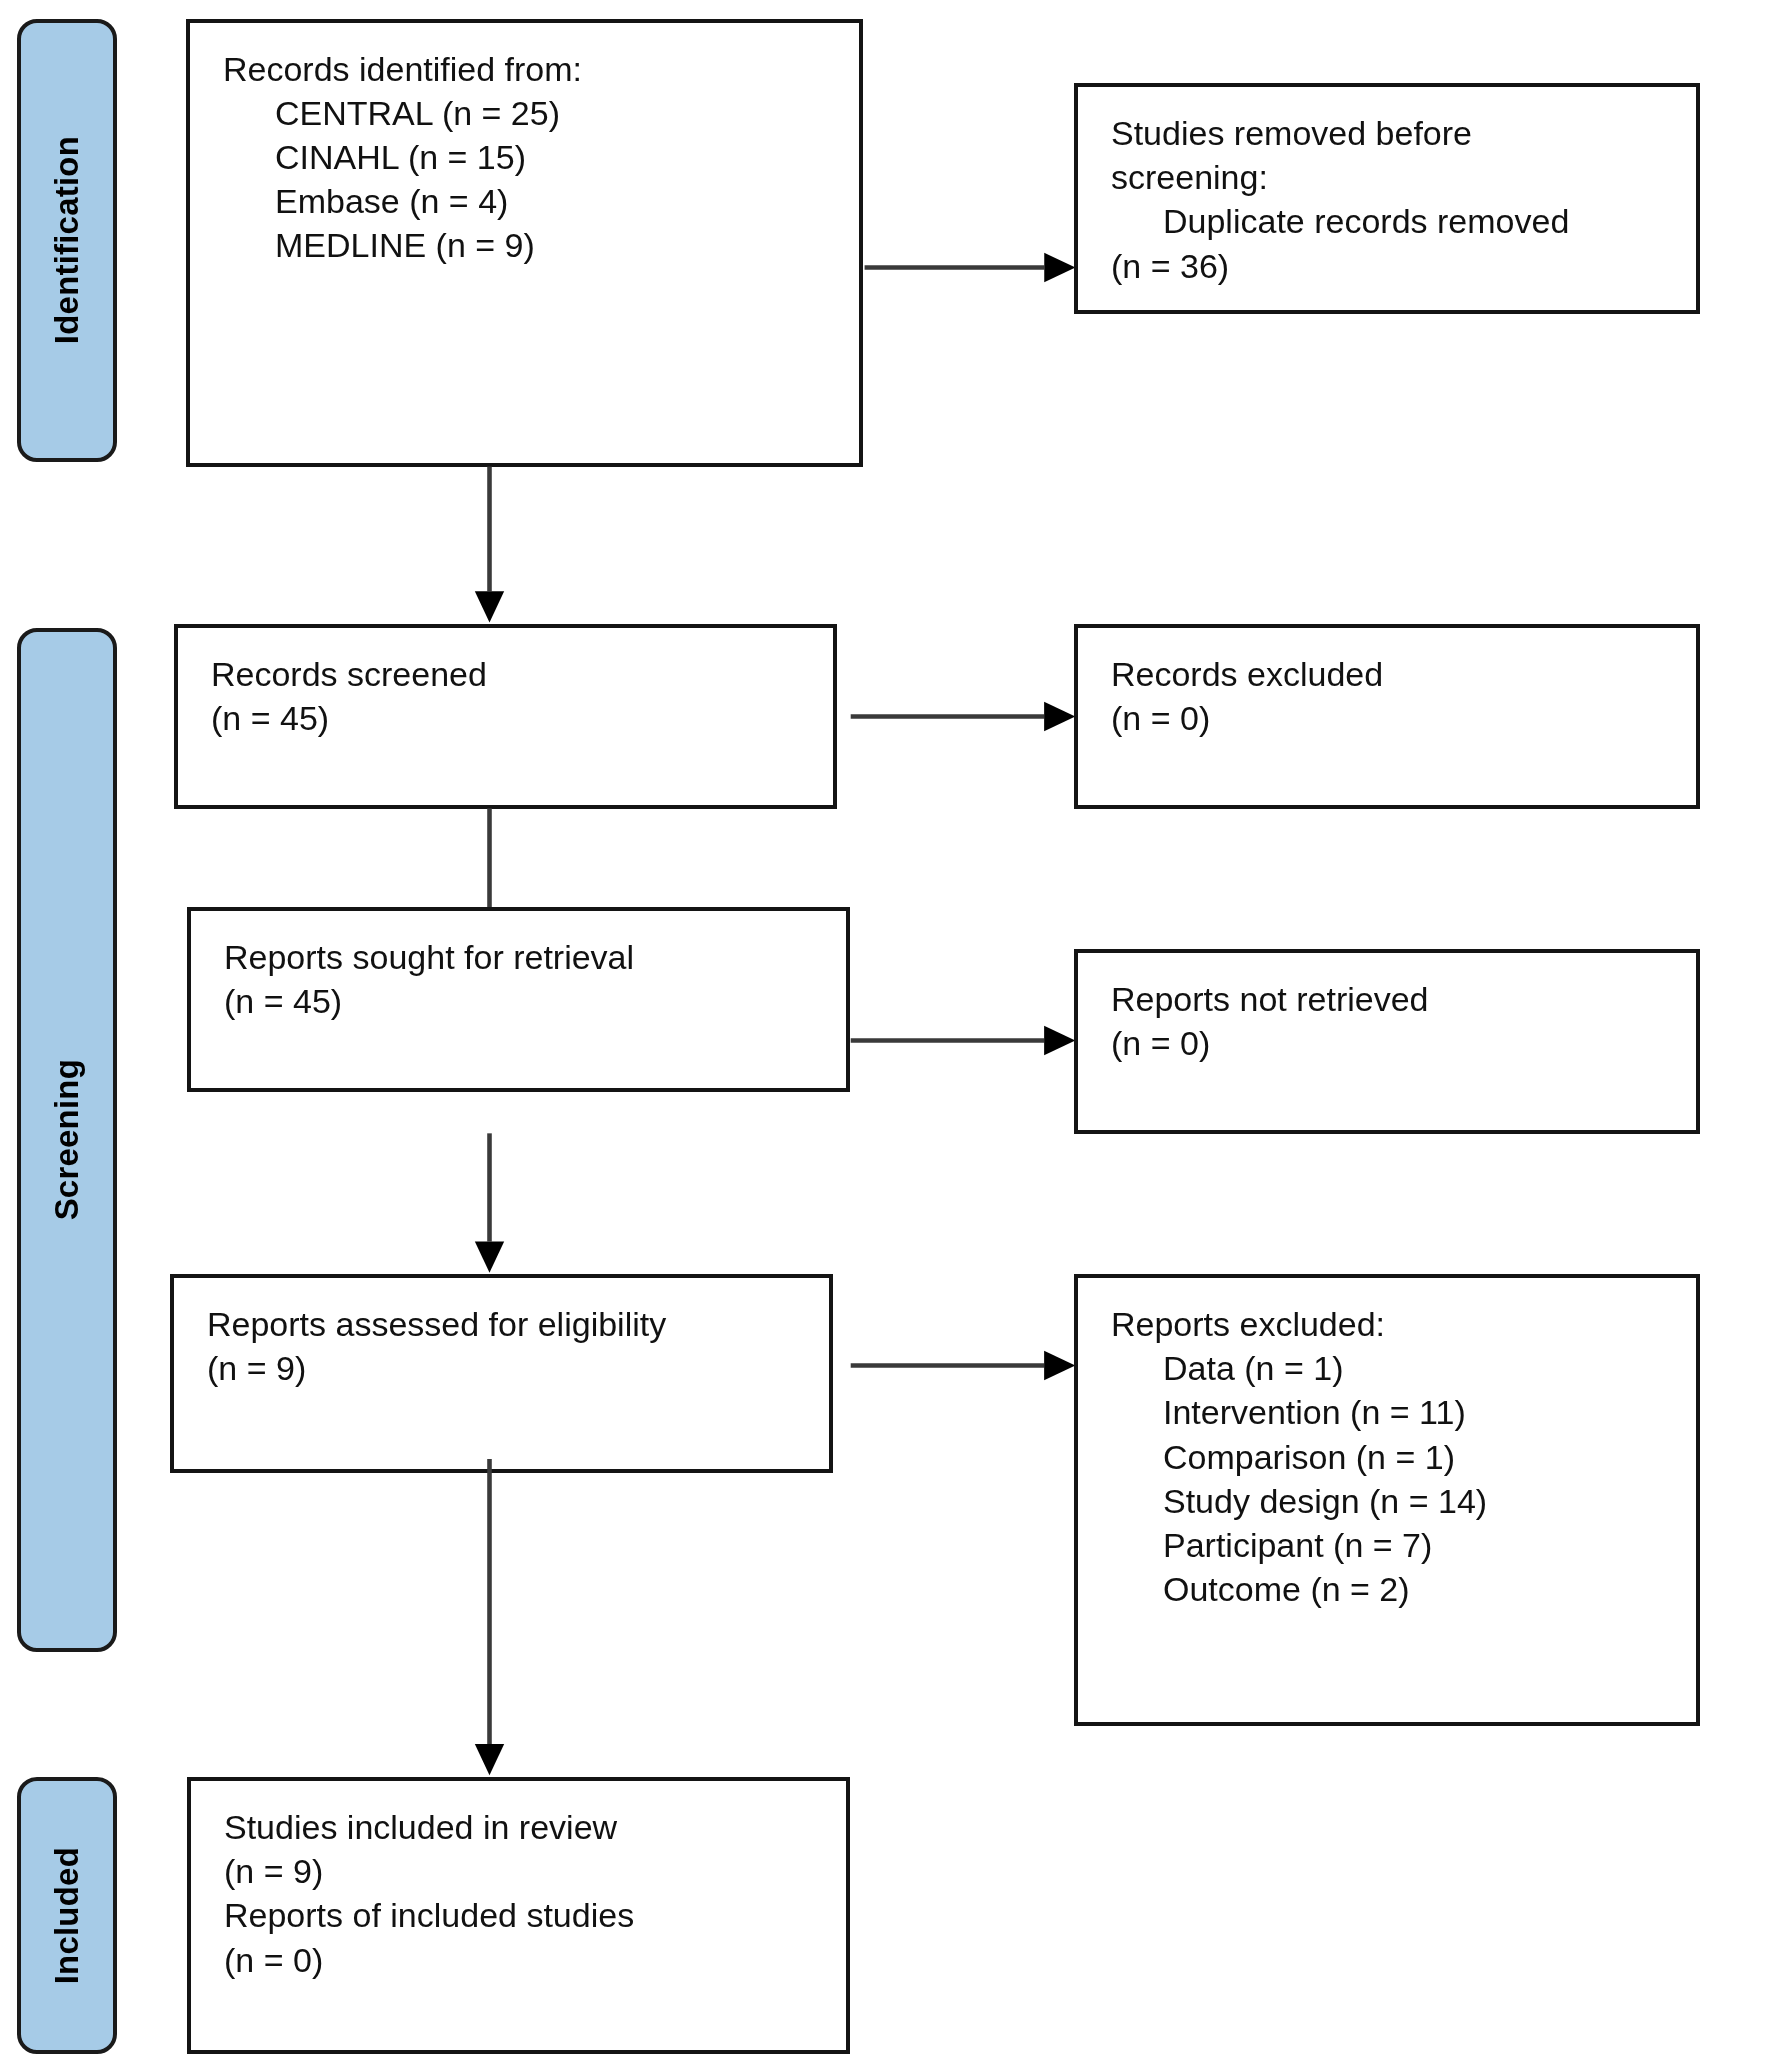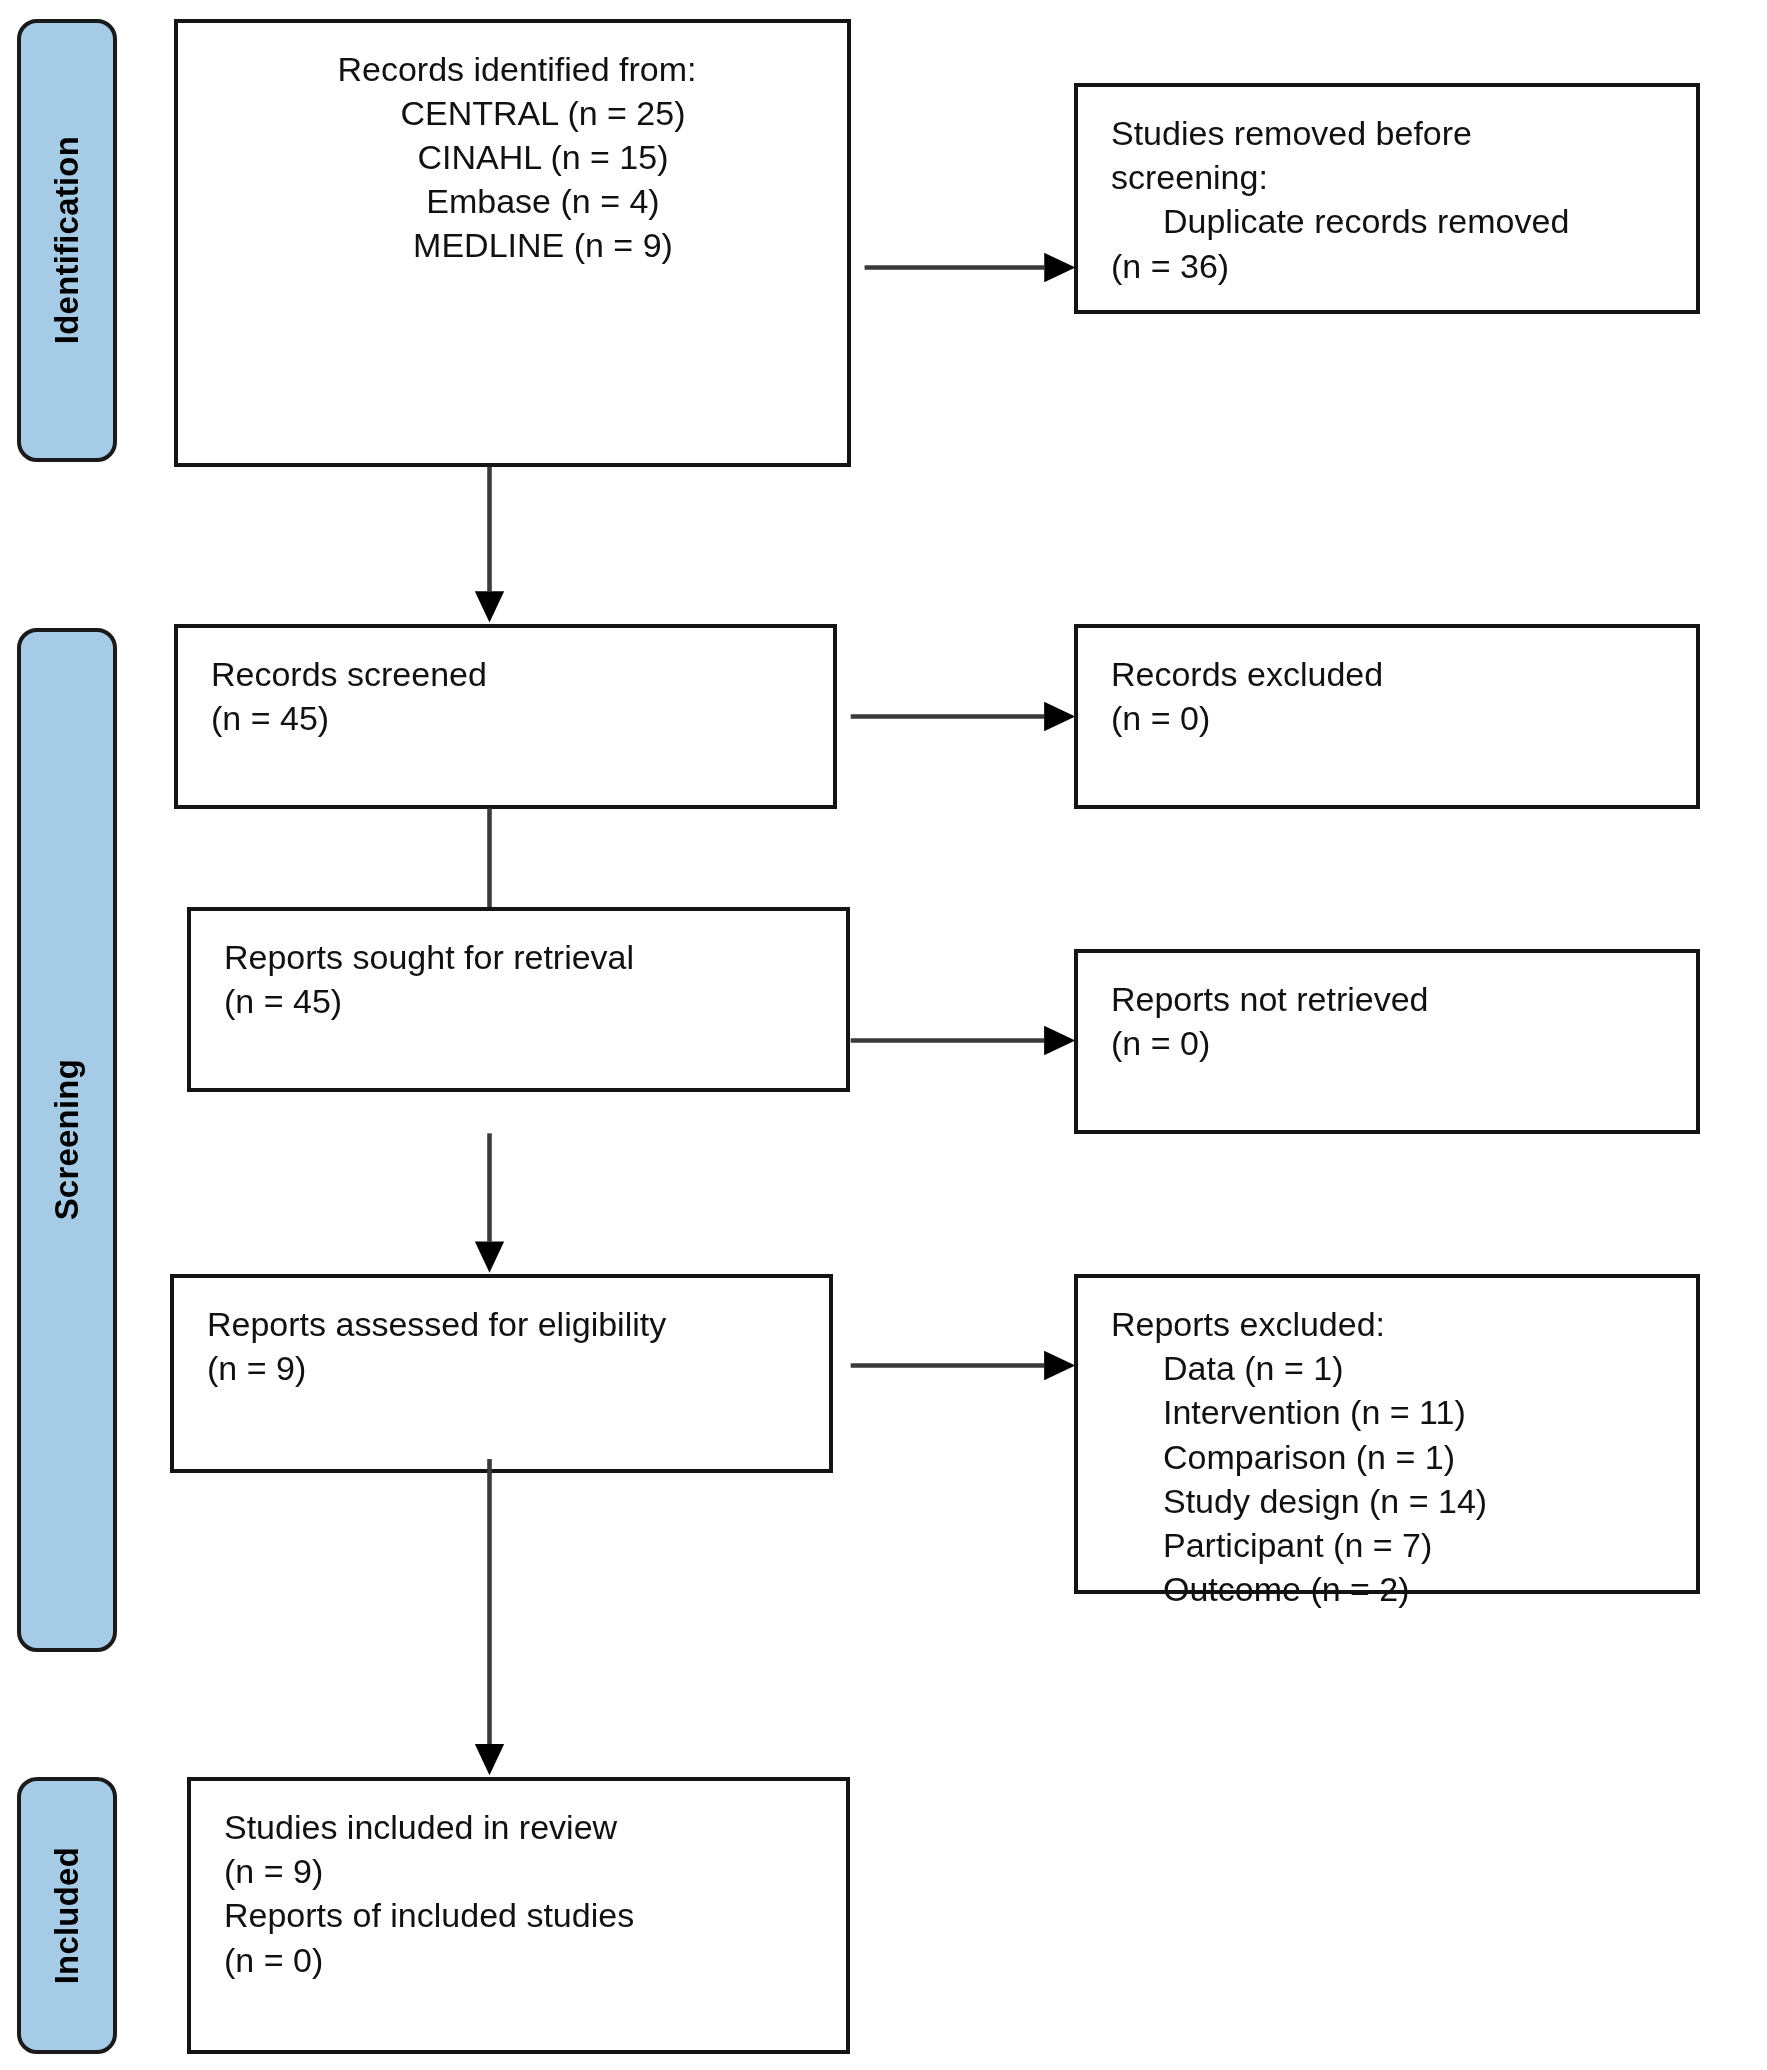--- a/index.html
+++ b/index.html
@@ -80,21 +80,21 @@
   </div>
 
   <div class="stage-bar" style="left:16.6px; top:628px; width:100px; height:1024px;">
     <span class="stage-label">Screening</span>
   </div>
 
   <div class="stage-bar" style="left:16.6px; top:1777px; width:100px; height:277px;">
     <span class="stage-label">Included</span>
   </div>
 
-  <div class="box" style="left:174px; top:18.5px; width:677px; height:448px;text-align:center;">
+  <div class="box" style="left:186px; top:18.5px; width:677px; height:448px;">
     <div class="line">Records identified from:</div>
     <div class="line indent">CENTRAL (n = 25)</div>
     <div class="line indent">CINAHL (n = 15)</div>
     <div class="line indent">Embase (n = 4)</div>
     <div class="line indent">MEDLINE (n = 9)</div>
   </div>
 
   <div class="arrow" style="left:864px; top:251px; width:212px; height:33px;">
     <svg width="212" height="33" viewBox="0 0 230 36">
       <line x1="0" y1="18" x2="196" y2="18" stroke="#3a3a3a" stroke-width="5"></line>
@@ -169,21 +169,21 @@
     <div class="line">(n = 9)</div>
   </div>
 
   <div class="arrow" style="left:850px; top:1349px; width:226px; height:33px;">
     <svg width="226" height="33" viewBox="0 0 245 36">
       <line x1="0" y1="18" x2="211" y2="18" stroke="#3a3a3a" stroke-width="5"></line>
       <polygon points="211,2 245,18 211,34" fill="#000000"></polygon>
     </svg>
   </div>
 
-  <div class="box" style="left:1074px; top:1274px; width:626px; height:320px;">
+  <div class="box" style="left:1074px; top:1274px; width:626px; height:452px;">
     <div class="line">Reports excluded:</div>
     <div class="line indent">Data (n = 1)</div>
     <div class="line indent">Intervention (n = 11)</div>
     <div class="line indent">Comparison (n = 1)</div>
     <div class="line indent">Study design (n = 14)</div>
     <div class="line indent">Participant (n = 7)</div>
     <div class="line indent">Outcome (n = 2)</div>
   </div>
 
   <div class="arrow" style="left:473px; top:1458px; width:33px; height:318px;">

